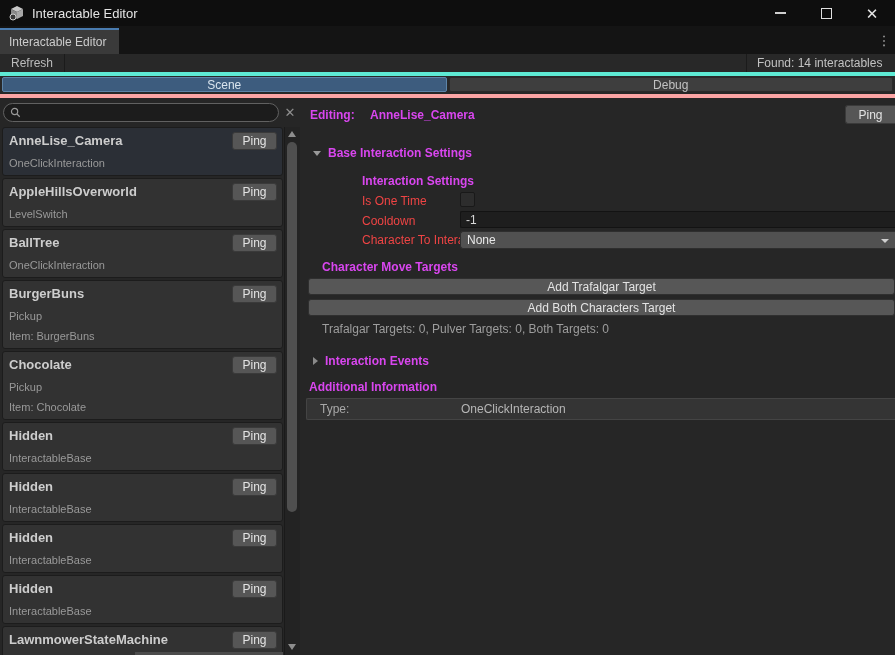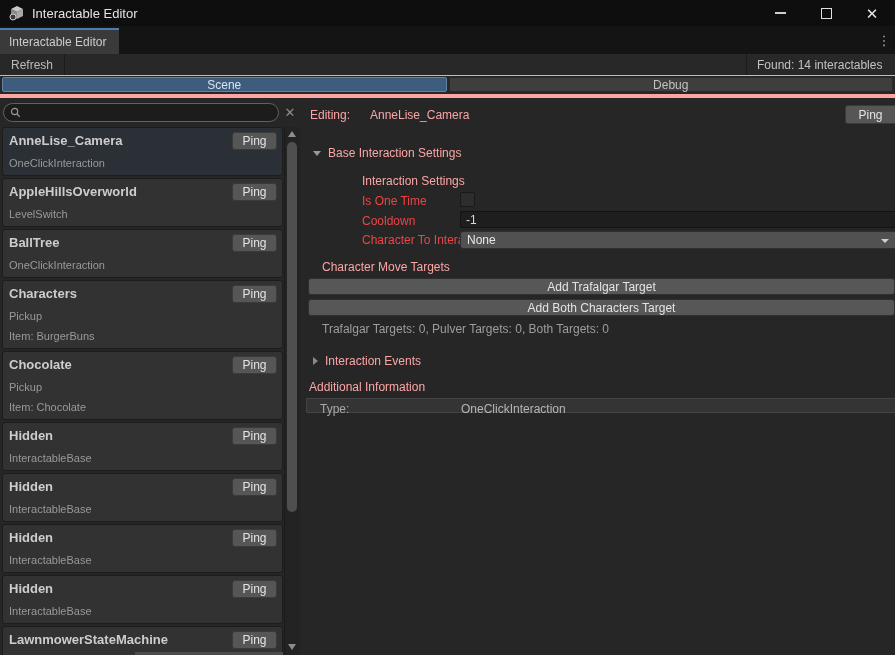--- a/index.html
+++ b/index.html
@@ -16,21 +16,21 @@
   .win-controls{margin-left:auto;display:flex;height:100%;}
   .win-btn{width:46px;display:flex;align-items:center;justify-content:center;cursor:default;}
   .minimize-glyph{width:11px;height:1.5px;background:#cfcfcf;display:block;}
   .maximize-glyph{width:9px;height:9px;border:1.5px solid #e0e0e0;display:block;}
   .close-glyph{color:#e6e6e6;font-size:15px;line-height:1;}
   
   .tabbar{position:absolute;top:26px;left:0;right:0;height:28px;background:#141414;}
   .dock-tab{position:absolute;left:0;top:2px;bottom:0;width:119px;background:#3a3a3a;border-top:2px solid #4a7cb0;display:flex;align-items:center;padding-left:9px;box-sizing:border-box;color:#cccccc;font-size:12px;}
   .tab-menu{position:absolute;right:3px;top:0;height:100%;width:16px;display:flex;align-items:center;justify-content:center;color:#b4b4b4;font-size:13px;}
   
-  .toolbar{position:absolute;top:54px;left:0;right:0;height:22px;background:#282828;border-bottom:1px solid #5eead4;display:flex;align-items:stretch;box-sizing:border-box;}
+  .toolbar{position:absolute;top:54px;left:0;right:0;height:22px;background:#282828;border-bottom:4px solid #5eead4;display:flex;align-items:stretch;box-sizing:border-box;}
   .refresh-btn{display:flex;align-items:center;padding:0 11px;border-right:1px solid #1b1b1b;color:#bcbcbc;}
   .found-label{margin-left:auto;display:flex;align-items:center;padding:0 10px;border-left:1px solid #1b1b1b;color:#c2c2c2;min-width:128px;}
   
   .viewtabs{position:absolute;top:76px;left:0;right:0;height:22px;background:#282828;border-bottom:4px solid #fca5a5;display:flex;gap:2px;padding:1px 2px 2px 2px;box-sizing:border-box;}
   .viewtab{flex:1;display:flex;align-items:center;justify-content:center;border-radius:2px;box-sizing:border-box;}
   .viewtab.active{background:#3d5c7e;border:1px solid #5d84a8;color:#d9e4ee;}
   .viewtab.inactive{background:#3e3e3e;border:1px solid #2a2a2a;color:#c2c2c2;}
   
   .left-panel{position:absolute;top:98px;left:0;bottom:0;width:300px;background:#262626;}
   .search-field{position:absolute;left:3px;top:5px;width:276px;height:19px;background:#1c1c1c;border:1px solid #616161;border-radius:10px;box-sizing:border-box;display:flex;align-items:center;padding:0 6px;}
@@ -45,21 +45,21 @@
   .hthumb{position:absolute;bottom:0;left:135px;width:148px;height:3px;background:#4c4c4c;}
   
   .vscroll{position:absolute;top:29px;right:0;bottom:0;width:16px;background:#232323;border-left:1px solid #1a1a1a;box-sizing:border-box;}
   .tri-up{width:0;height:0;border-left:4px solid transparent;border-right:4px solid transparent;border-bottom:6px solid #8d8d8d;}
   .tri-dn{width:0;height:0;border-left:4px solid transparent;border-right:4px solid transparent;border-top:6px solid #8d8d8d;}
   .scroll-up{position:absolute;top:4px;left:3px;}
   .scroll-down{position:absolute;bottom:5px;left:3px;}
   .vthumb{position:absolute;left:2px;top:15px;width:10px;height:370px;background:#4f4f4f;border-radius:6px;}
   
   .right-panel{position:absolute;top:98px;left:300px;right:0;bottom:0;background:#262626;}
-  .bold{font-weight:normal;color:#fca5a5;}
+  .bold{font-weight:bold;color:#d946ef;}
   .editing-label{position:absolute;top:10px;left:10px;}
   .editing-value{position:absolute;top:10px;left:70px;}
   .insp-ping{position:absolute;top:7px;right:0;width:50px;height:19px;background:#565656;border:1px solid #3a3a3a;border-radius:3px 0 0 3px;border-right:none;color:#e3e3e3;display:flex;align-items:center;justify-content:center;box-sizing:border-box;}
   .foldout{position:absolute;display:flex;align-items:center;}
   .tri-fold-down{width:0;height:0;border-left:4px solid transparent;border-right:4px solid transparent;border-top:5px solid #999;margin-right:7px;}
   .tri-fold-right{width:0;height:0;border-top:4px solid transparent;border-bottom:4px solid transparent;border-left:5px solid #8a8a8a;margin-right:7px;}
   .fold-base{top:48px;left:13px;}
   .fold-events{top:256px;left:13px;}
   .sec-interaction{position:absolute;top:76px;left:22px;padding-left:40px;}
   .prop-label{position:absolute;left:22px;color:#ef4444;margin-left:40px;}
@@ -70,21 +70,21 @@
   .cooldown-input{position:absolute;top:113px;left:160px;right:0;height:17px;background:#1e1e1e;border:1px solid #131313;border-radius:2px 0 0 2px;border-right:none;color:#d9d9d9;font-size:12px;font-family:"Liberation Sans",sans-serif;padding:0 5px;box-sizing:border-box;outline:none;}
   .popup{position:absolute;top:133px;left:160px;right:0;height:18px;background:#515151;border:1px solid #2e2e2e;border-radius:3px 0 0 3px;border-right:none;display:flex;align-items:center;padding-left:6px;box-sizing:border-box;color:#e8e8e8;text-align:center;}
   .popup-arrow{position:absolute;right:6px;top:7px;width:0;height:0;border-left:4px solid transparent;border-right:4px solid transparent;border-top:4px solid #cfcfcf;}
   .sec-move{position:absolute;top:162px;left:22px;}
   .btn{background:#575757;border:1px solid #2f2f2f;border-radius:3px;color:#e3e3e3;display:flex;align-items:center;justify-content:center;box-sizing:border-box;font-size:12px;}
   .btn-row{position:absolute;top:180px;left:8px;right:0;height:17px;display:flex;gap:4px;flex-direction:column;}
   .btn-row .btn{flex:1;border-radius:3px;}
   .btn-both{position:absolute;top:201px;left:8px;right:0;height:17px;}
   .summary{position:absolute;top:224px;left:22px;color:#9d9d9d;}
   .sec-additional{position:absolute;top:282px;left:9px;}
-  .type-box{position:absolute;top:300px;left:6px;right:0;height:15px;background:#343434;border:1px solid #444444;border-right:none;border-radius:2px 0 0 2px;box-sizing:border-box;}
+  .type-box{position:absolute;top:300px;left:6px;right:0;height:22px;background:#343434;border:1px solid #444444;border-right:none;border-radius:2px 0 0 2px;box-sizing:border-box;}
   .type-label{position:absolute;left:13px;top:3px;color:#a8a8a8;}
   .type-value{position:absolute;left:154px;top:3px;color:#b6b6b6;}
 </style>
 </head>
 <body>
 
 <div class="titlebar">
   <svg class="app-icon" viewBox="0 0 16 16">
     <polygon points="8,1 14,4 8,7 2,4" fill="#c8c8c8"></polygon>
     <polygon points="2,4 8,7 8,14 2,11" fill="#8a8a8a"></polygon>
@@ -160,21 +160,21 @@
         </div>
   </div>
       <div class="list-item">
     <div class="item-title">BallTree</div>
     <div class="item-ping">Ping</div>
     <div>
           <div class="item-line">OneClickInteraction</div>
         </div>
   </div>
       <div class="list-item">
-    <div class="item-title">Characters</div>
+    <div class="item-title">BurgerBuns</div>
     <div class="item-ping">Ping</div>
     <div>
           <div class="item-line">Pickup</div>
           <div class="item-line">Item: BurgerBuns</div>
         </div>
   </div>
       <div class="list-item">
     <div class="item-title">Chocolate</div>
     <div class="item-ping">Ping</div>
     <div>

